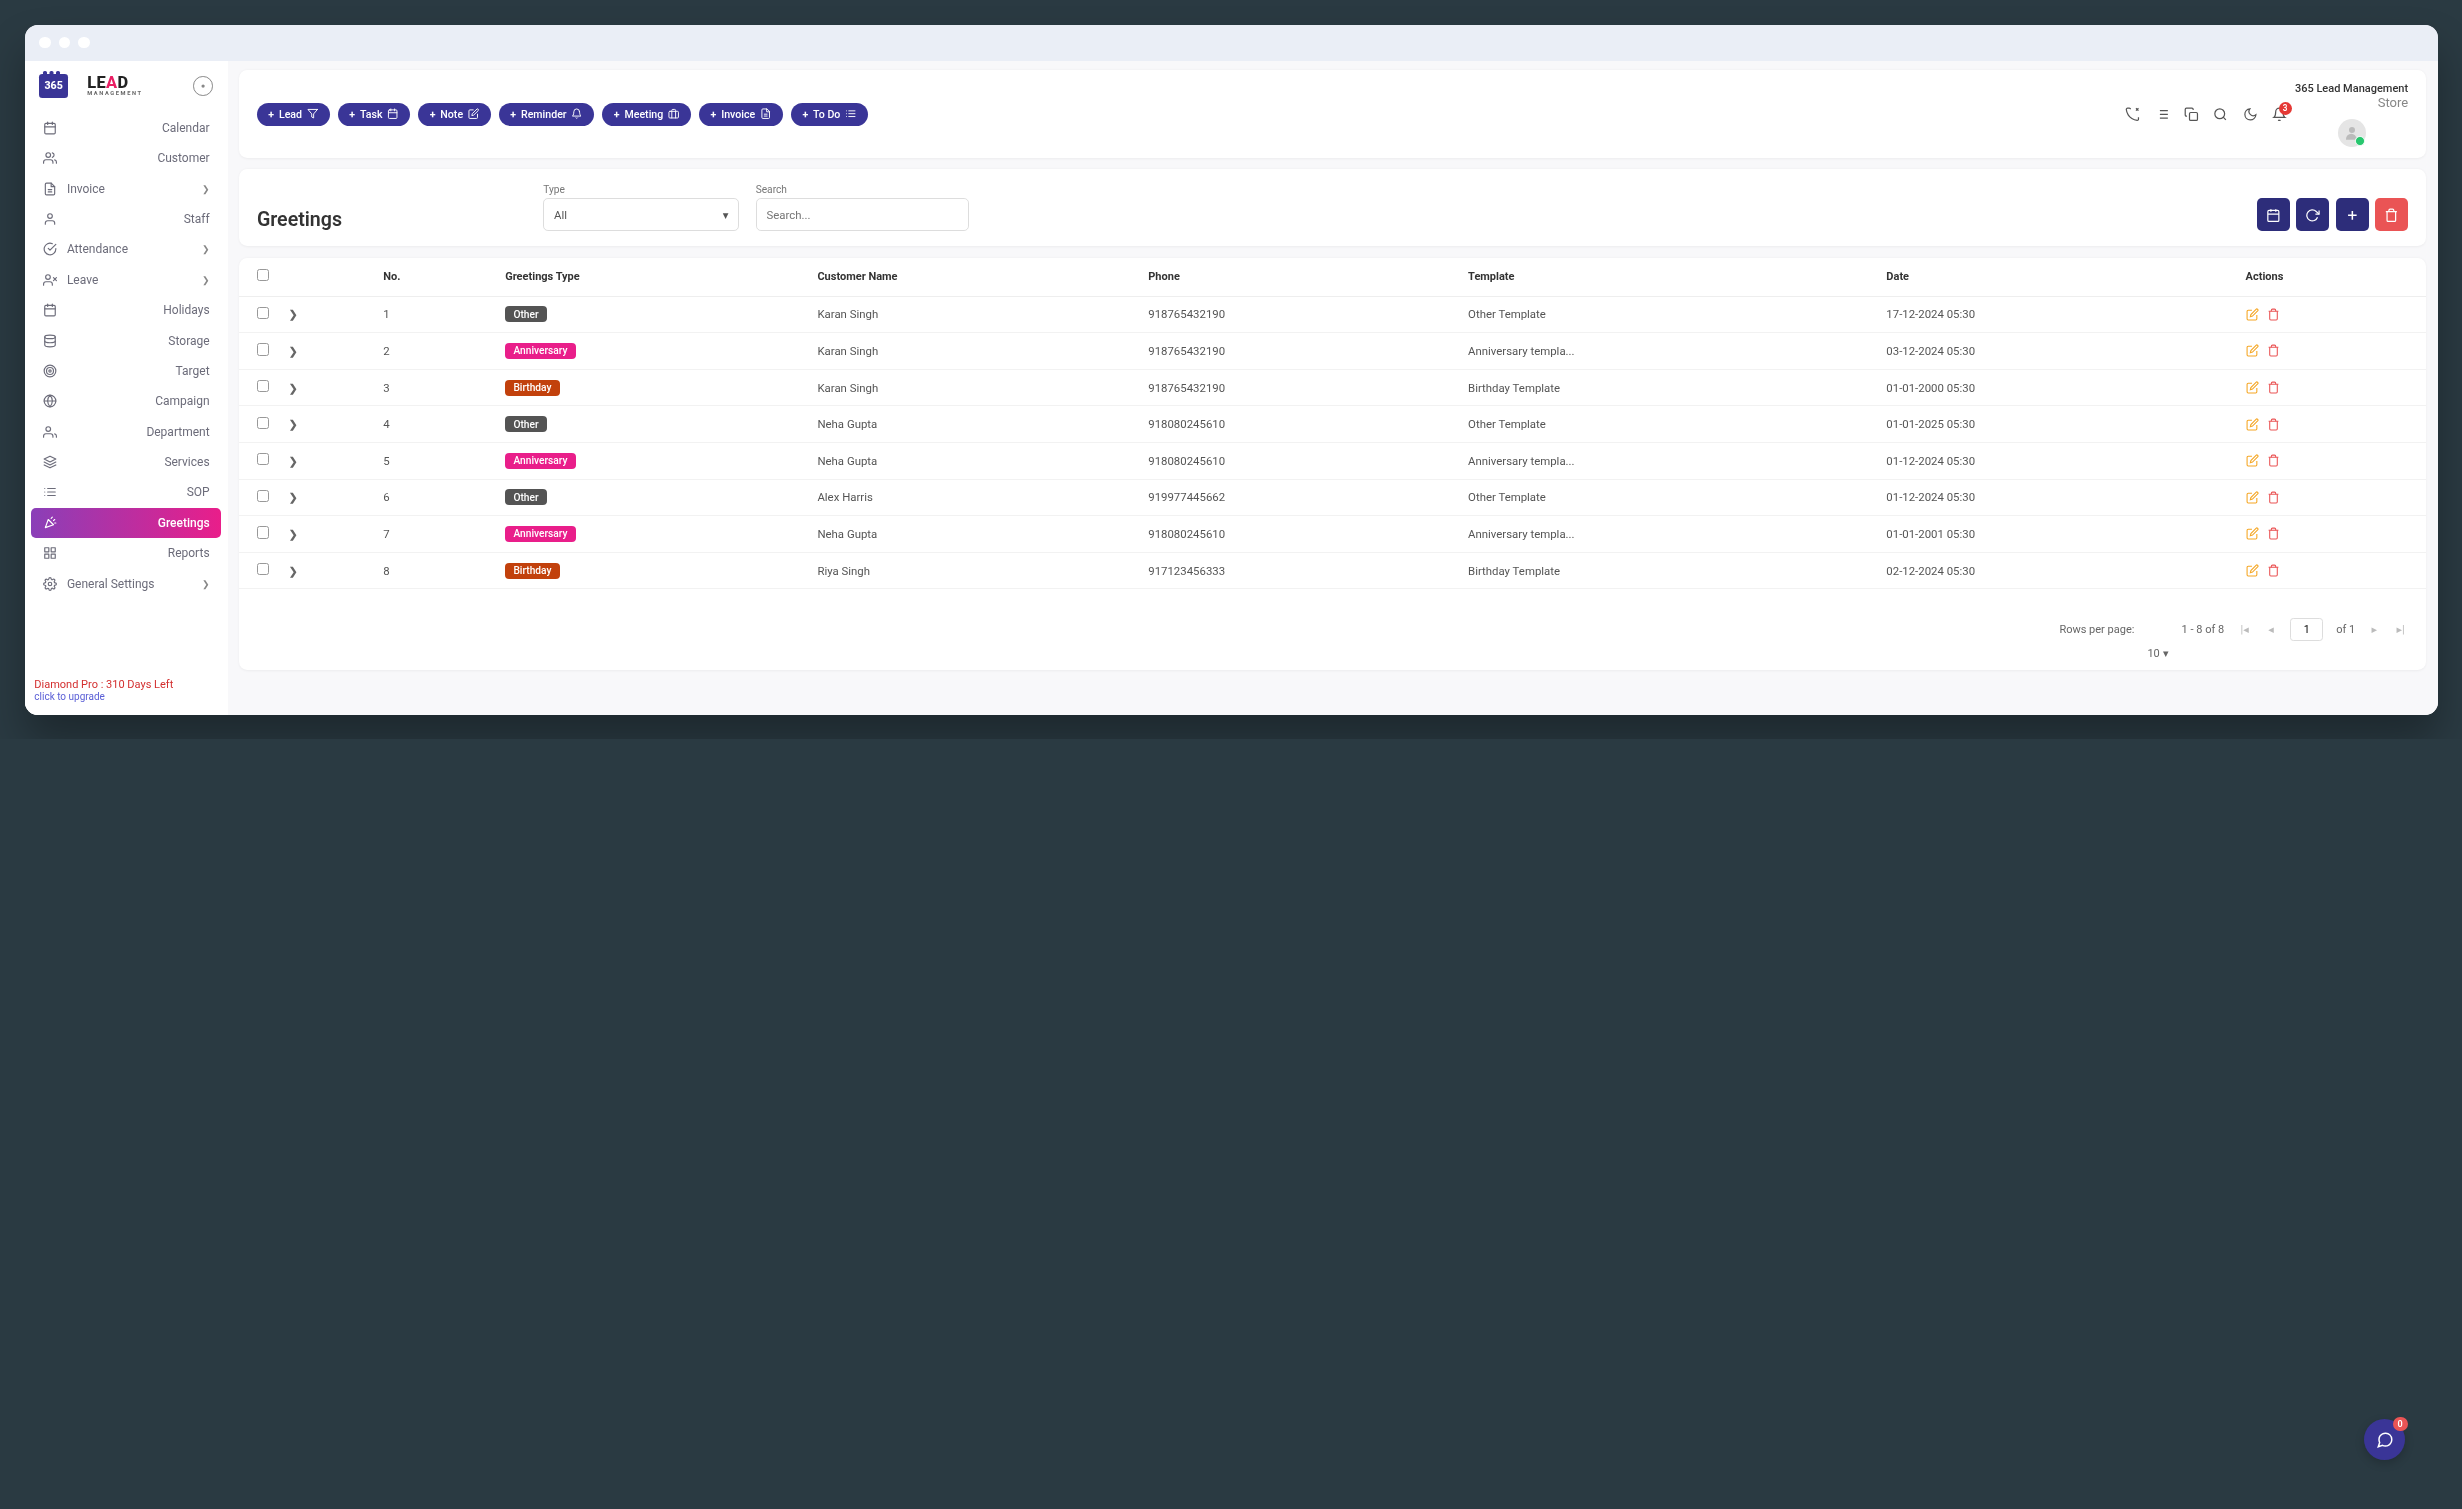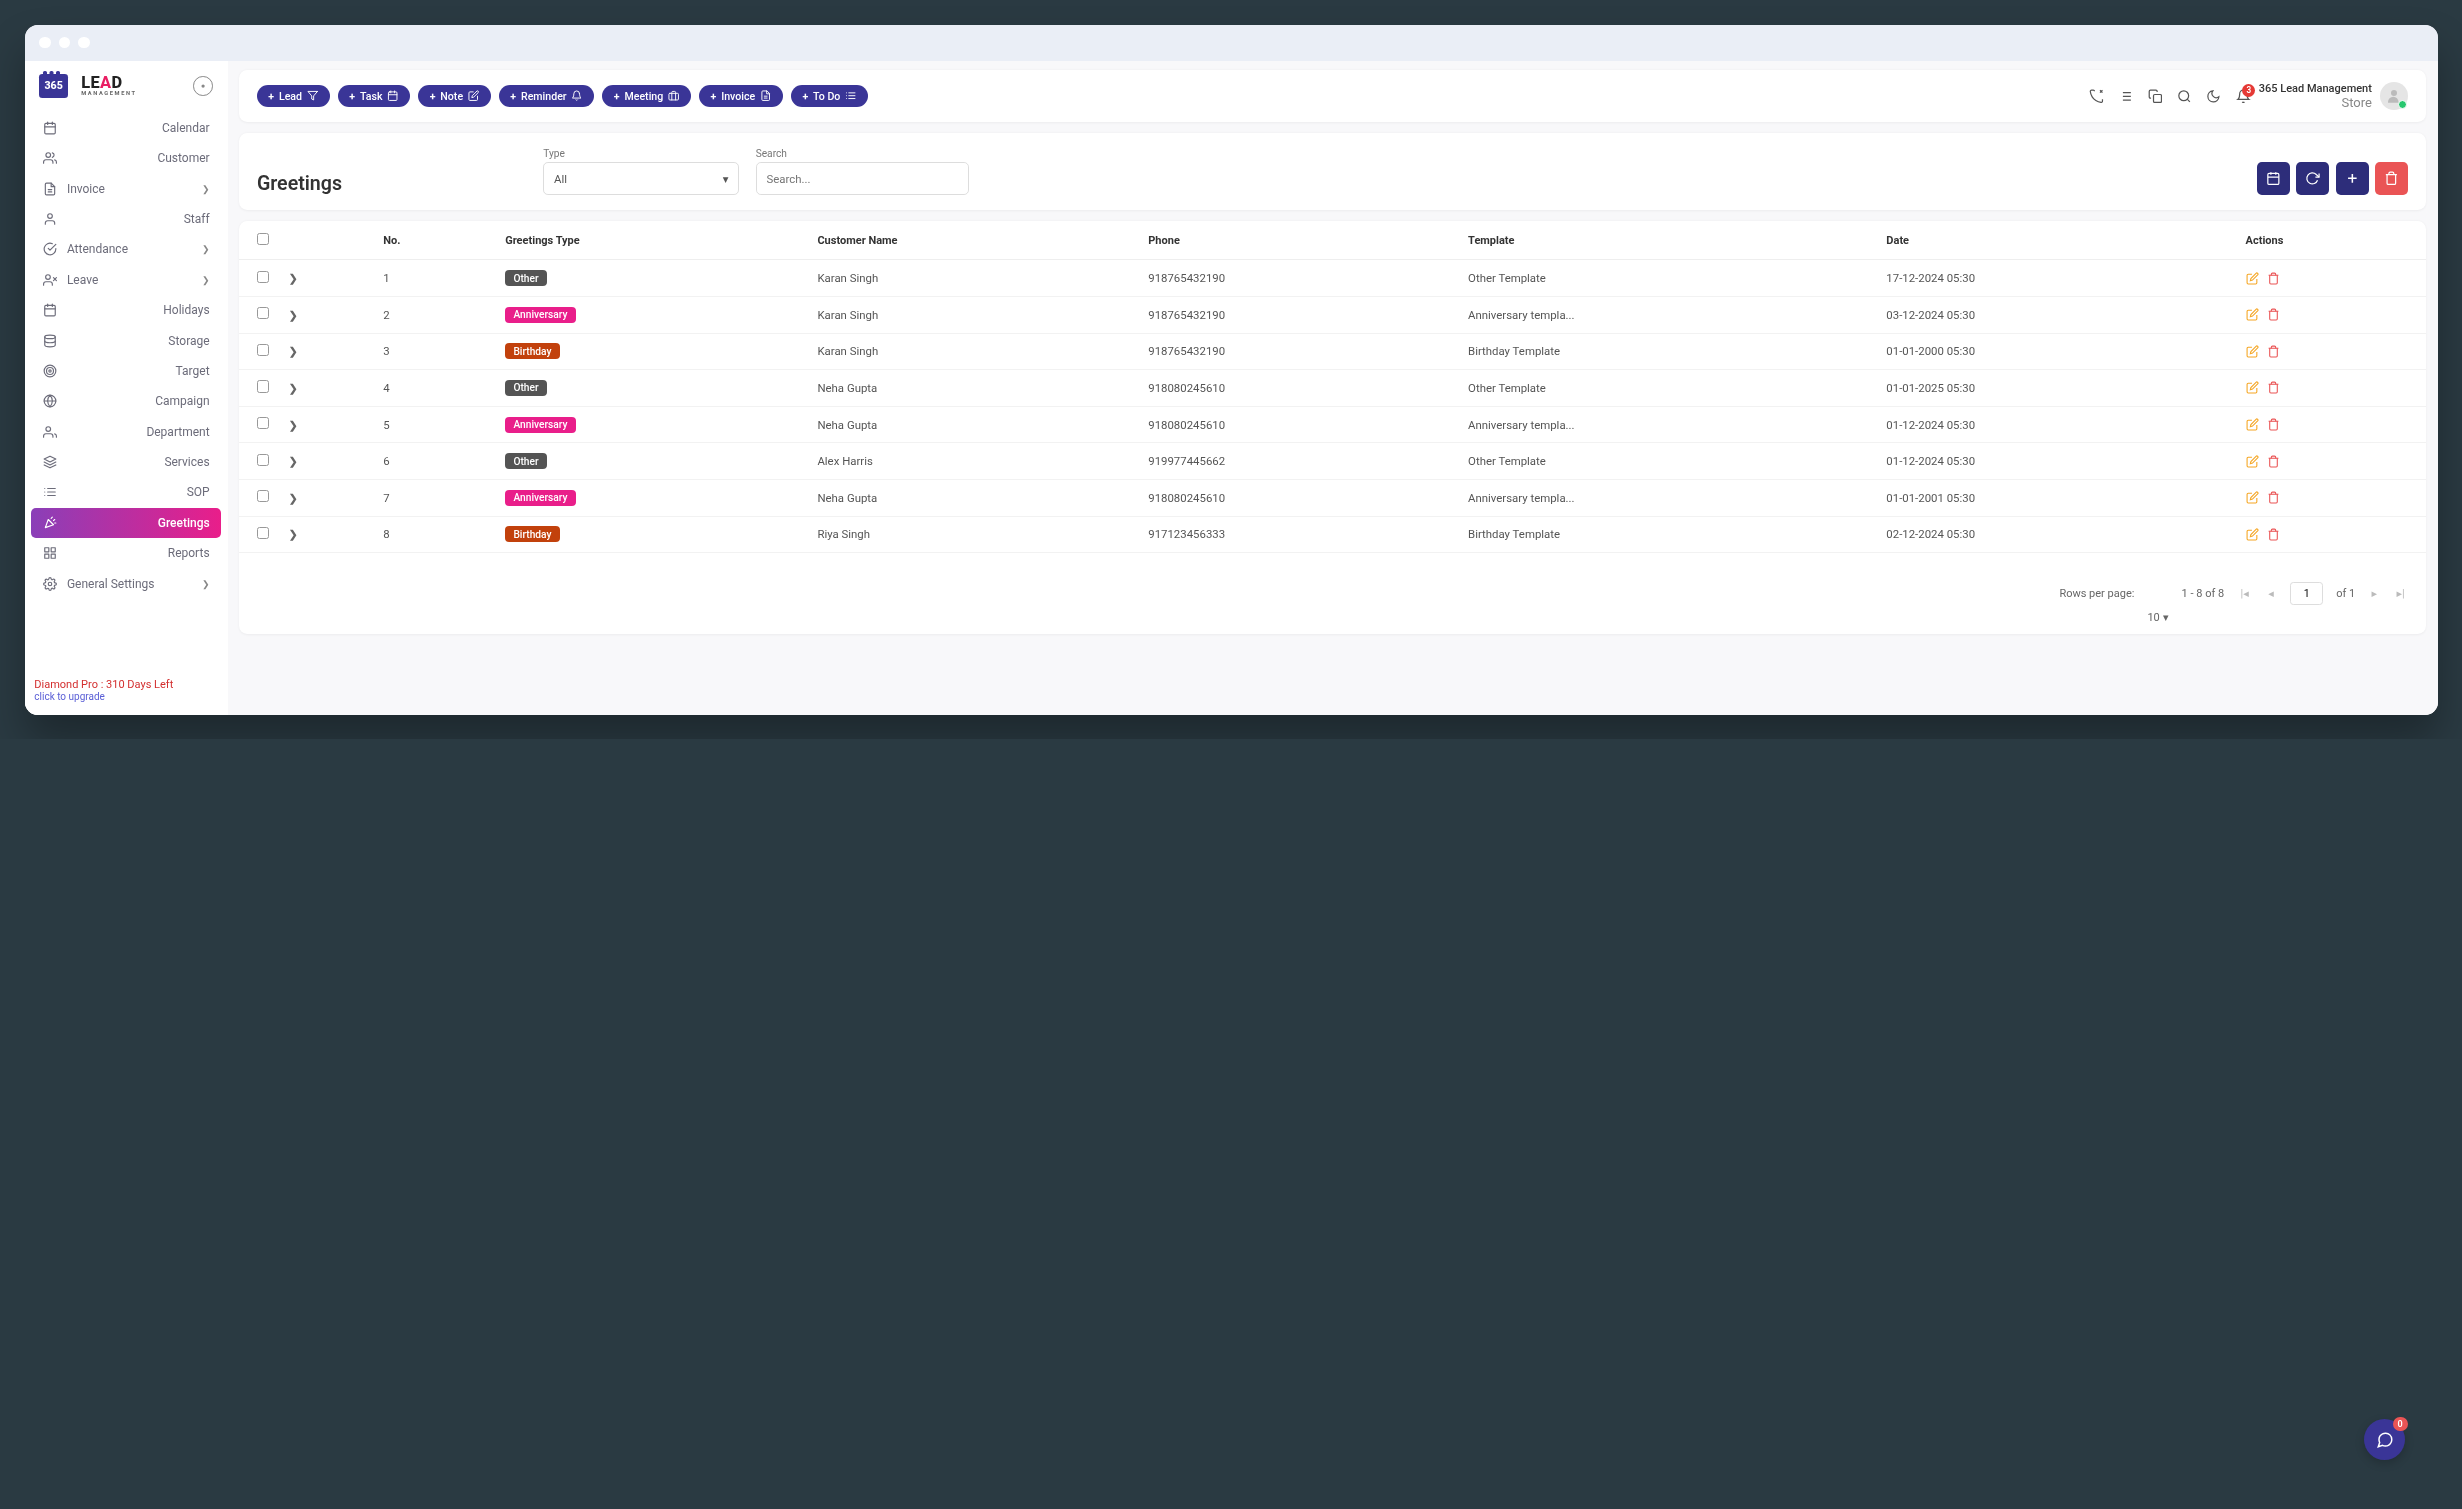--- a/index.html
+++ b/index.html
@@ -4,21 +4,21 @@
 <style>
 * { margin: 0; padding: 0; box-sizing: border-box; font-family: -apple-system, BlinkMacSystemFont, "Segoe UI", Roboto, sans-serif; }
 body { background: #2a3a42; padding: 24.5px; }
 .window-frame { background: #f3f3f5; border-radius: 13px; overflow: hidden; box-shadow: 0 24.5px 41px rgba(0,0,0,0.3); }
 .title-bar { background: #eaeef6; height: 36px; display: flex; align-items: center; padding: 0 14.7px; gap: 8.2px; }
 .tb-dot { width: 11.4px; height: 11.4px; border-radius: 50%; background: #fff; }
 .app { display: flex; background: #f8f8fa; min-height: 654px; }
 
 .sidebar { width: 203px; background: #fff; display: flex; flex-direction: column; padding-top: 9.8px; }
 .logo-row { display: flex; align-items: center; justify-content: space-between; padding: 3.3px 14.7px 14.7px 14.7px; }
-.logo { display: flex; align-items: center; gap: 13px; }
+.logo { display: flex; align-items: center; gap: 19px; }
 .logo-cal { width: 29px; height: 24.5px; background: #3a3597; border-radius: 3.3px; display:flex; align-items:center; justify-content:center; color:#fff; font-size:10.6px; font-weight:800; position:relative; }
 .logo-cal::before { content:''; position:absolute; top:-2.5px; left:4.1px; width:3.3px; height:4.9px; background:#3a3597; border-radius:1.6px; box-shadow: 6.5px 0 #3a3597, 13px 0 #3a3597; }
 .logo-text { font-weight:800; font-size: 16.4px; letter-spacing:0.4px; color:#222; line-height:0.9;}
 .logo-text .sub { display:block; font-size:5.7px; letter-spacing:1.6px; color:#666; font-weight:700;}
 .logo-text .a-accent { color:#e91e63; }
 .collapse-btn { width:19.6px; height:19.6px; border:1.2px solid #888; border-radius:50%; display:flex; align-items:center; justify-content:center; font-size:9px; color:#888; cursor:pointer;}
 
 .nav { flex:1; padding: 0 6.5px; overflow-y:auto; }
 .nav-item { display:flex; align-items:center; gap:9.8px; padding: 8.2px 11.4px; border-radius:4.9px; color:#6c6c7a; font-size:12px; cursor:pointer; position:relative;justify-content:space-between;}
 .nav-item.active { background: linear-gradient(90deg, #8a3fb8, #e91e8a); color:#fff; font-weight:500;}
@@ -30,21 +30,21 @@
 .upgrade { color:#5a5fd6; font-size:10px; cursor:pointer; }
 
 .main { flex:1; padding: 0; display:flex; flex-direction:column; }
 .topbar { display:flex; align-items:center; padding: 11.4px 18px; gap:8.2px; background:#fff; margin:9.8px 11.4px 0 11.4px; border-radius:8.2px; box-shadow: 0 0.8px 2.5px rgba(0,0,0,0.05);}
 .pill { display:inline-flex; align-items:center; gap:4.9px; background:#3a3597; color:#fff; border-radius:817px; padding: 4.9px 11.4px; font-size:10.6px; font-weight:500; cursor:pointer;}
 .pill .plus { font-weight:700; }
 .tb-spacer { flex:1; }
 .tb-icons { display:flex; align-items:center; gap:14.7px; color:#555; }
 .tb-icon { cursor:pointer; position:relative; }
 .bell-badge { position:absolute; top:-4.9px; right:-4.9px; background:#e53935; color:#fff; font-size:8.2px; width:13px; height:13px; border-radius:50%; display:flex; align-items:center; justify-content:center; font-weight:600;}
-.user-block { display:flex; align-items:center; gap:8.2px; }
+.user-block { display:flex; align-items:center; gap:8.2px;flex-direction:column; }
 .user-text { text-align:right; line-height:1.2; }
 .user-name { font-size:11px; color:#333; font-weight:500;}
 .user-role { font-size:13px; color:#888;}
 .avatar { width:28px; height:28px; border-radius:50%; background:#e5e5e5; display:flex; align-items:center; justify-content:center; position:relative;}
 .avatar::after { content:''; position:absolute; bottom:0.8px; right:0.8px; width:7.4px; height:7.4px; background:#28c76f; border-radius:50%; border:1.6px solid #fff;}
 
 .filter-bar { background:#fff; margin:11.4px 11.4px 0 11.4px; border-radius:8.2px; padding: 14.7px 18px; display:flex; align-items:flex-end; gap:16.4px; box-shadow: 0 0.8px 2.5px rgba(0,0,0,0.05);}
 .page-title { font-size:19.6px; font-weight:600; color:#333; flex: 0 0 270px;}
 .ftr-group { display:flex; flex-direction:column; gap:3.3px; }
 .ftr-label { font-size:10.2px; color:#777; }

